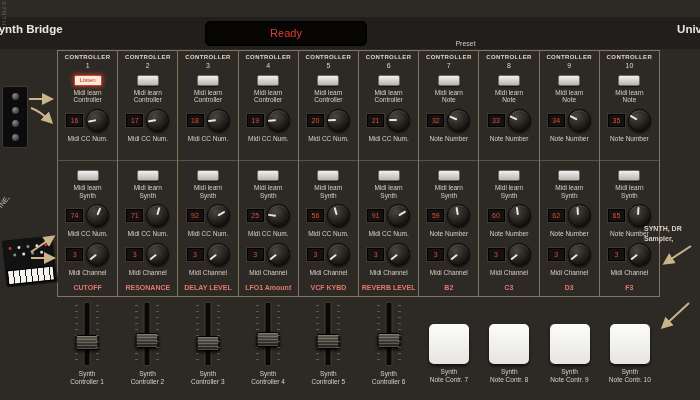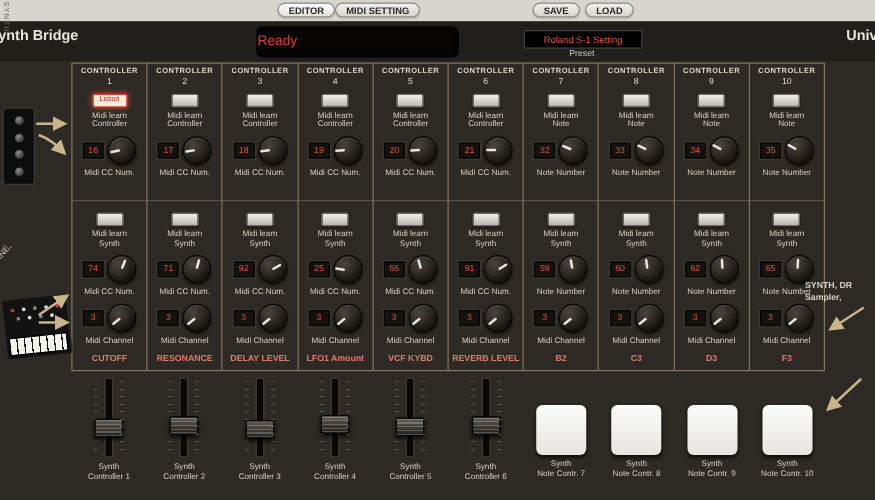--- a/index.html
+++ b/index.html
@@ -11,21 +11,21 @@
   .tb-btn{position:absolute;top:2px;height:12px;line-height:11px;font-size:7.5px;font-weight:bold;color:#2a2a2a;
           border:1px solid #8f8b84;border-radius:6px;padding:0 8px;background:linear-gradient(#ffffff,#e4e1dc);
           box-shadow:0 1px 1px rgba(0,0,0,.18);cursor:default;}
   .tb-btn.alt{background:linear-gradient(#f2f0ec,#d8d5cf);}
 
   
   .header{position:absolute;left:0;top:17px;width:700px;height:32px;background:#211f1b;}
   .title-left{position:absolute;left:-9px;top:6px;font-size:11.5px;font-weight:bold;color:#eae6dc;white-space:nowrap;}
   .title-right{position:absolute;right:-2px;top:6px;font-size:11.5px;font-weight:bold;color:#eae6dc;white-space:nowrap;}
   .ready-box{position:absolute;left:205px;top:4px;width:160px;height:23px;background:#070605;border:1px solid #000;
-             border-radius:5px;color:#e23b30;font-size:11px;line-height:23px;
+             border-radius:5px;color:#e23b30;font-size:11px;line-height:23px;text-align:center;
              box-shadow:inset 0 0 4px #000;}
   .preset-box{position:absolute;left:419px;top:7px;width:93px;height:13px;background:#000;border:1px solid #444;
               color:#e0573a;font-size:7.5px;line-height:13px;text-align:center;}
   .preset-label{position:absolute;left:419px;top:23px;width:93px;text-align:center;font-size:7px;color:#cfc9bd;}
 
   
   .columns{position:absolute;left:57px;top:50px;width:603px;height:247px;display:flex;}
   .col{flex:1;border:1px solid rgba(198,178,142,.55);border-right:none;display:flex;flex-direction:column;
        align-items:center;min-width:0;}
   .col:last-child{border-right:1px solid rgba(198,178,142,.55);}
@@ -97,31 +97,24 @@
   .wm-circle::before{content:"";position:absolute;right:-2px;top:-1px;width:8px;height:8px;border-radius:50%;
         background:#ef8330;}
   .wm-text{font-size:17px;font-weight:bold;color:#f6f6f3;letter-spacing:.5px;
         text-shadow:0 1px 2px rgba(0,0,0,.6);}
 </style>
 </head>
 <body>
 
 <div id="app">
 
-  <div class="topbar">
-    <button class="tb-btn" style="left:222px;">EDITOR</button>
-    <button class="tb-btn alt" style="left:268px;">MIDI SETTING</button>
-    <button class="tb-btn alt" style="left:426px;">SAVE</button>
-    <button class="tb-btn alt" style="left:468px;">LOAD</button>
-  </div>
 
   <div class="header">
     <div class="title-left">Synth Bridge</div>
     <div class="ready-box">Ready</div>
-    <div class="preset-box">Roland S-1 Setting</div>
     <div class="preset-label">Preset</div>
     <div class="title-right">Univ</div>
   </div>
 
   <div class="columns" id="columns">
       <div class="col">
         <div class="col-hdr">CONTROLLER</div>
         <div class="col-num">1</div>
         <div class="learn-btn listening"><span>Listen</span></div>
         <div class="lbl">Midi learn

